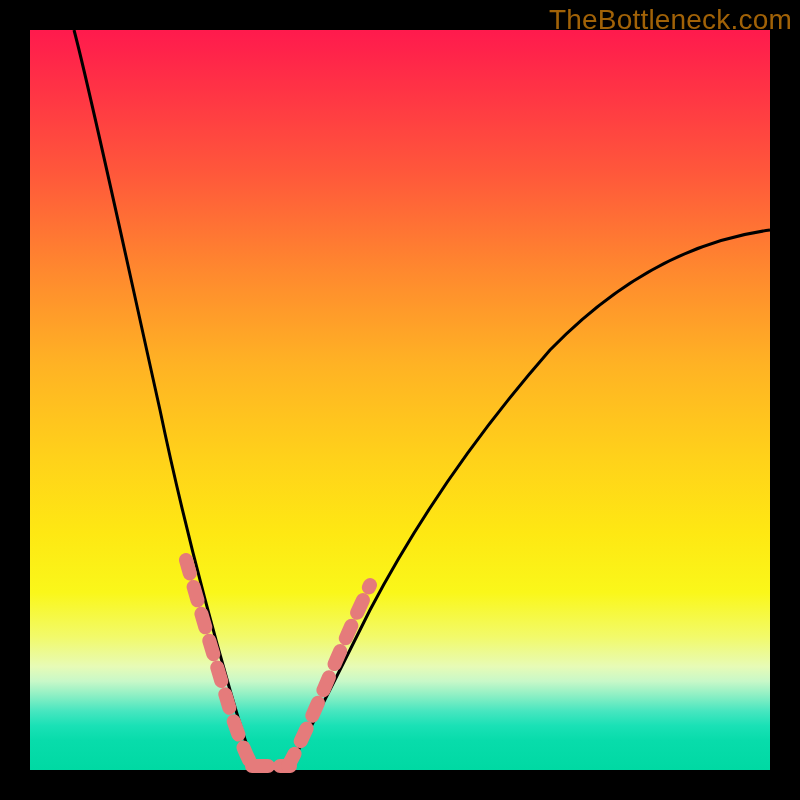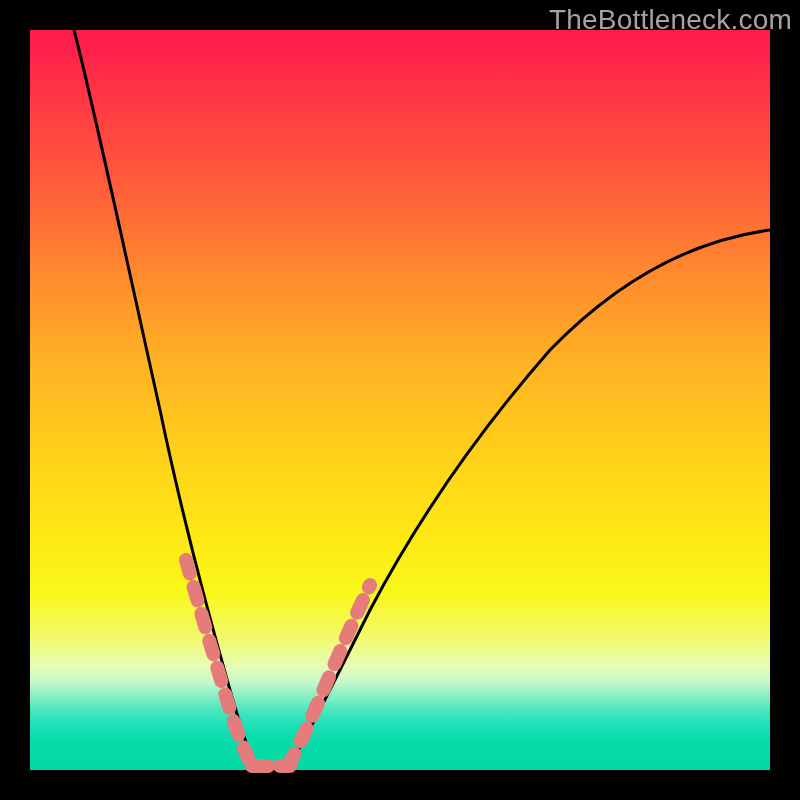--- a/index.html
+++ b/index.html
@@ -43,21 +43,21 @@
       #48e6c0 92%,
       #1ae1b6 94%,
       #08dcab 96%,
       #00d9a3 100%
     );
   }
   .watermark {
     position: absolute;
     top: 4px;
     right: 8px;
-    color: #a3a3a3;
+    color: #a16207;
     font-size: 28px;
     font-weight: 500;
     letter-spacing: 0.2px;
     user-select: none;
   }
   svg.lines {
     position: absolute;
     left: 30px;
     top: 30px;
     width: 740px;

